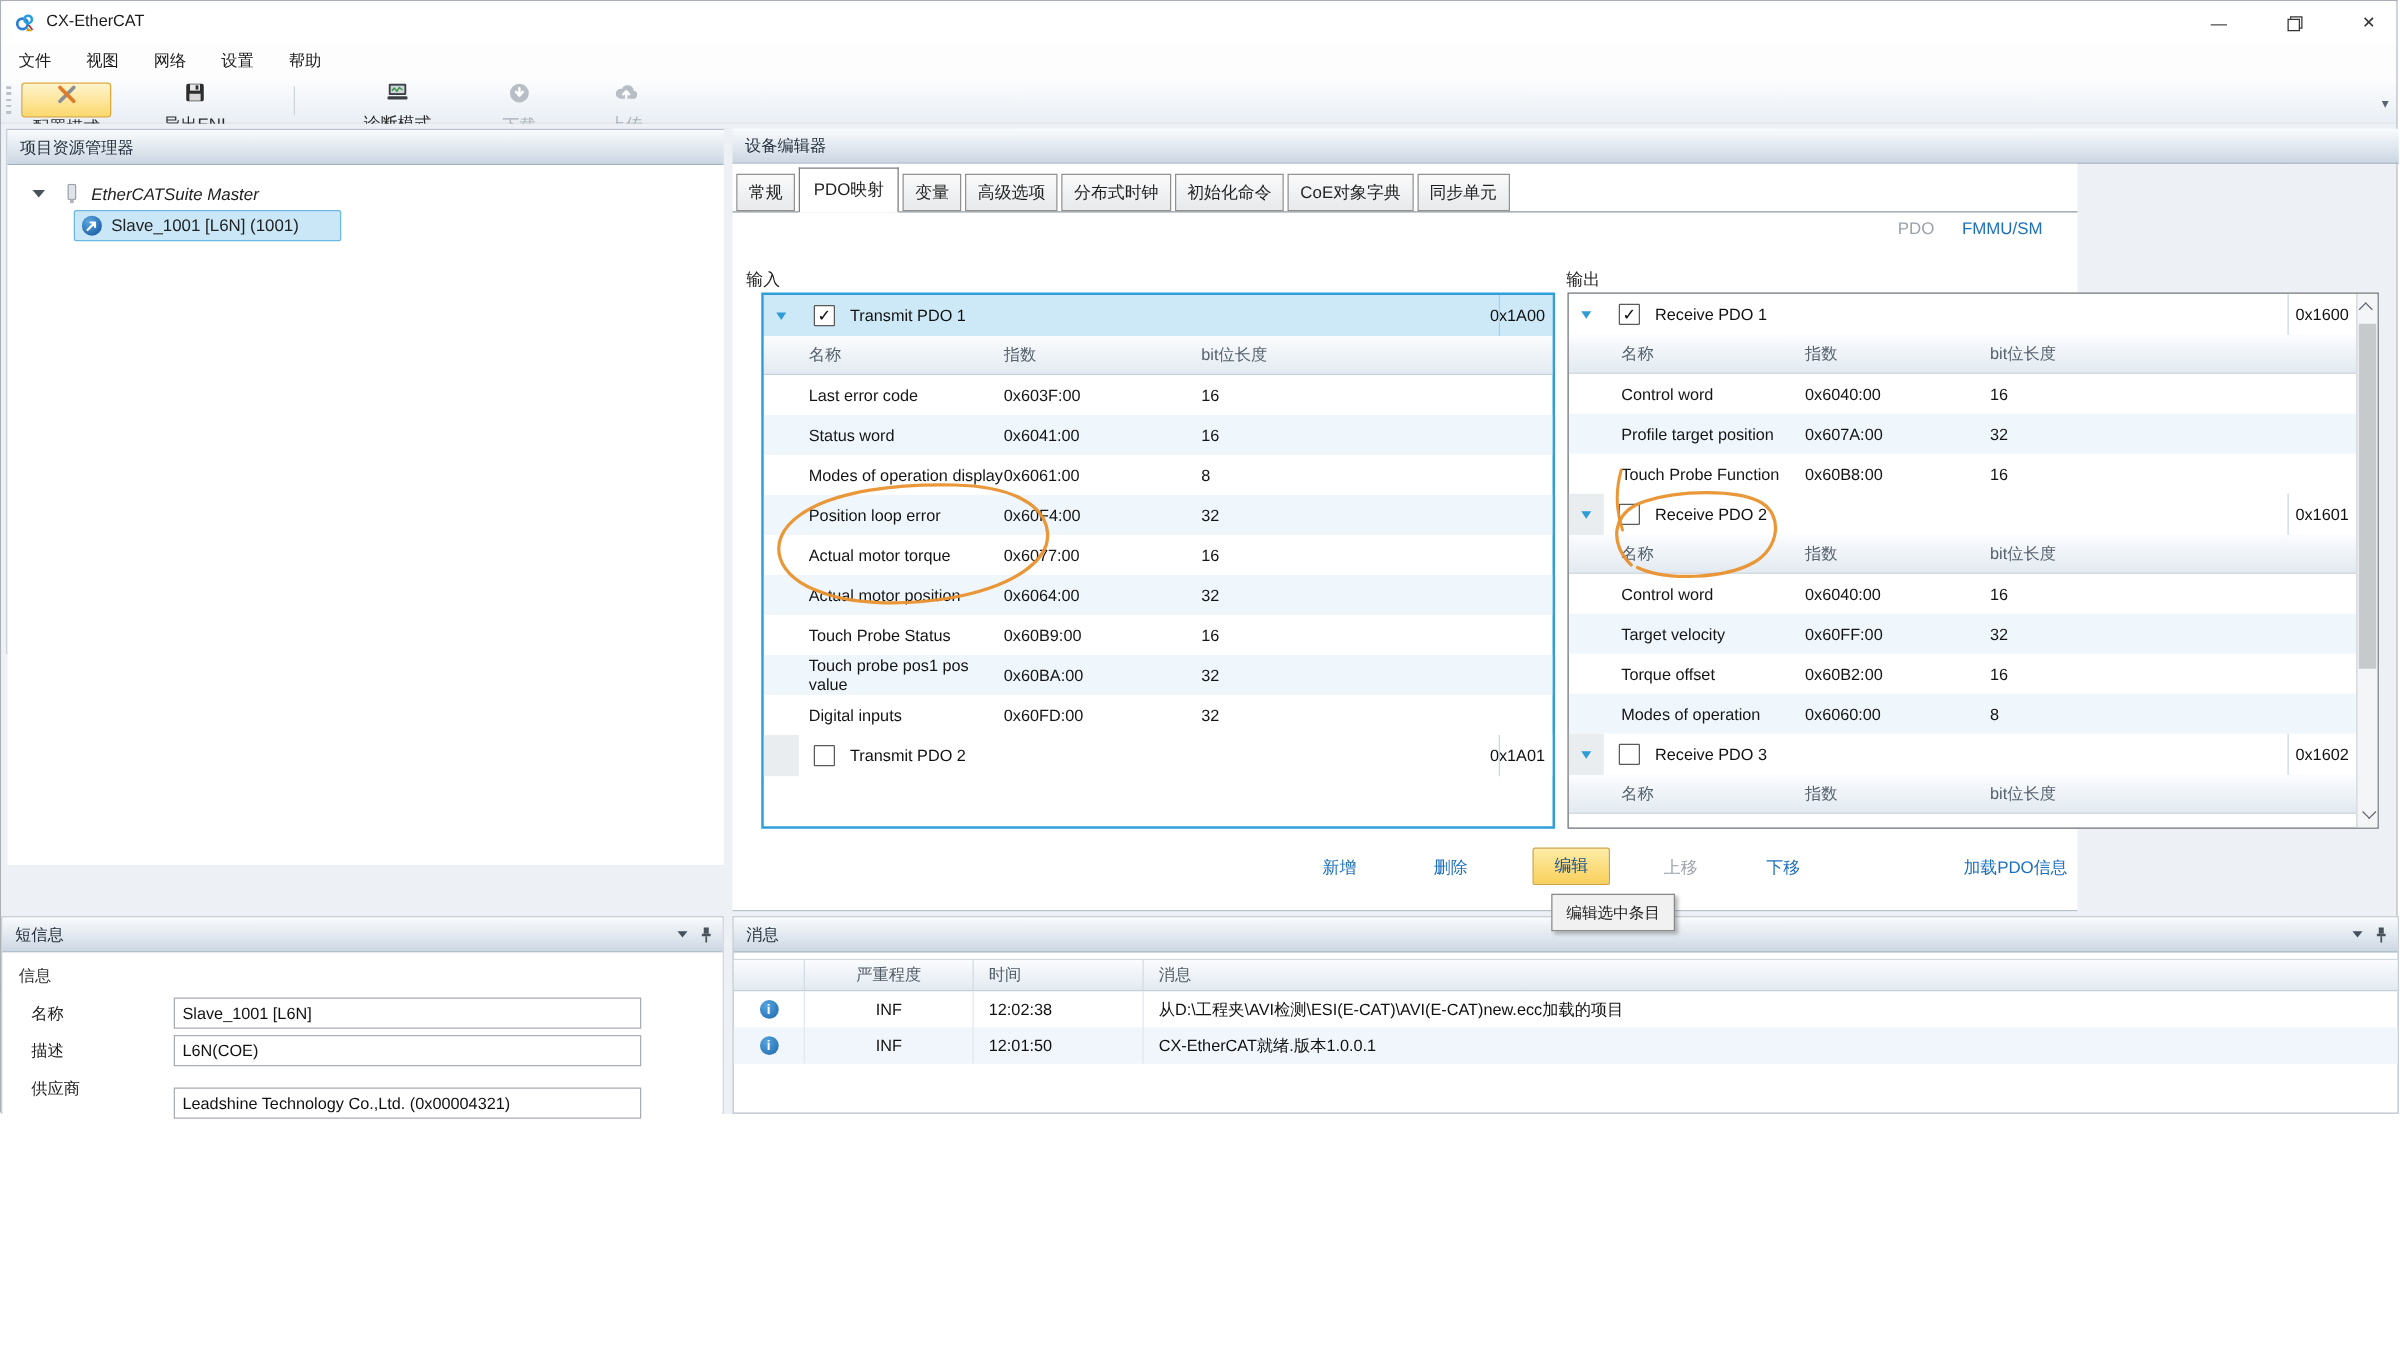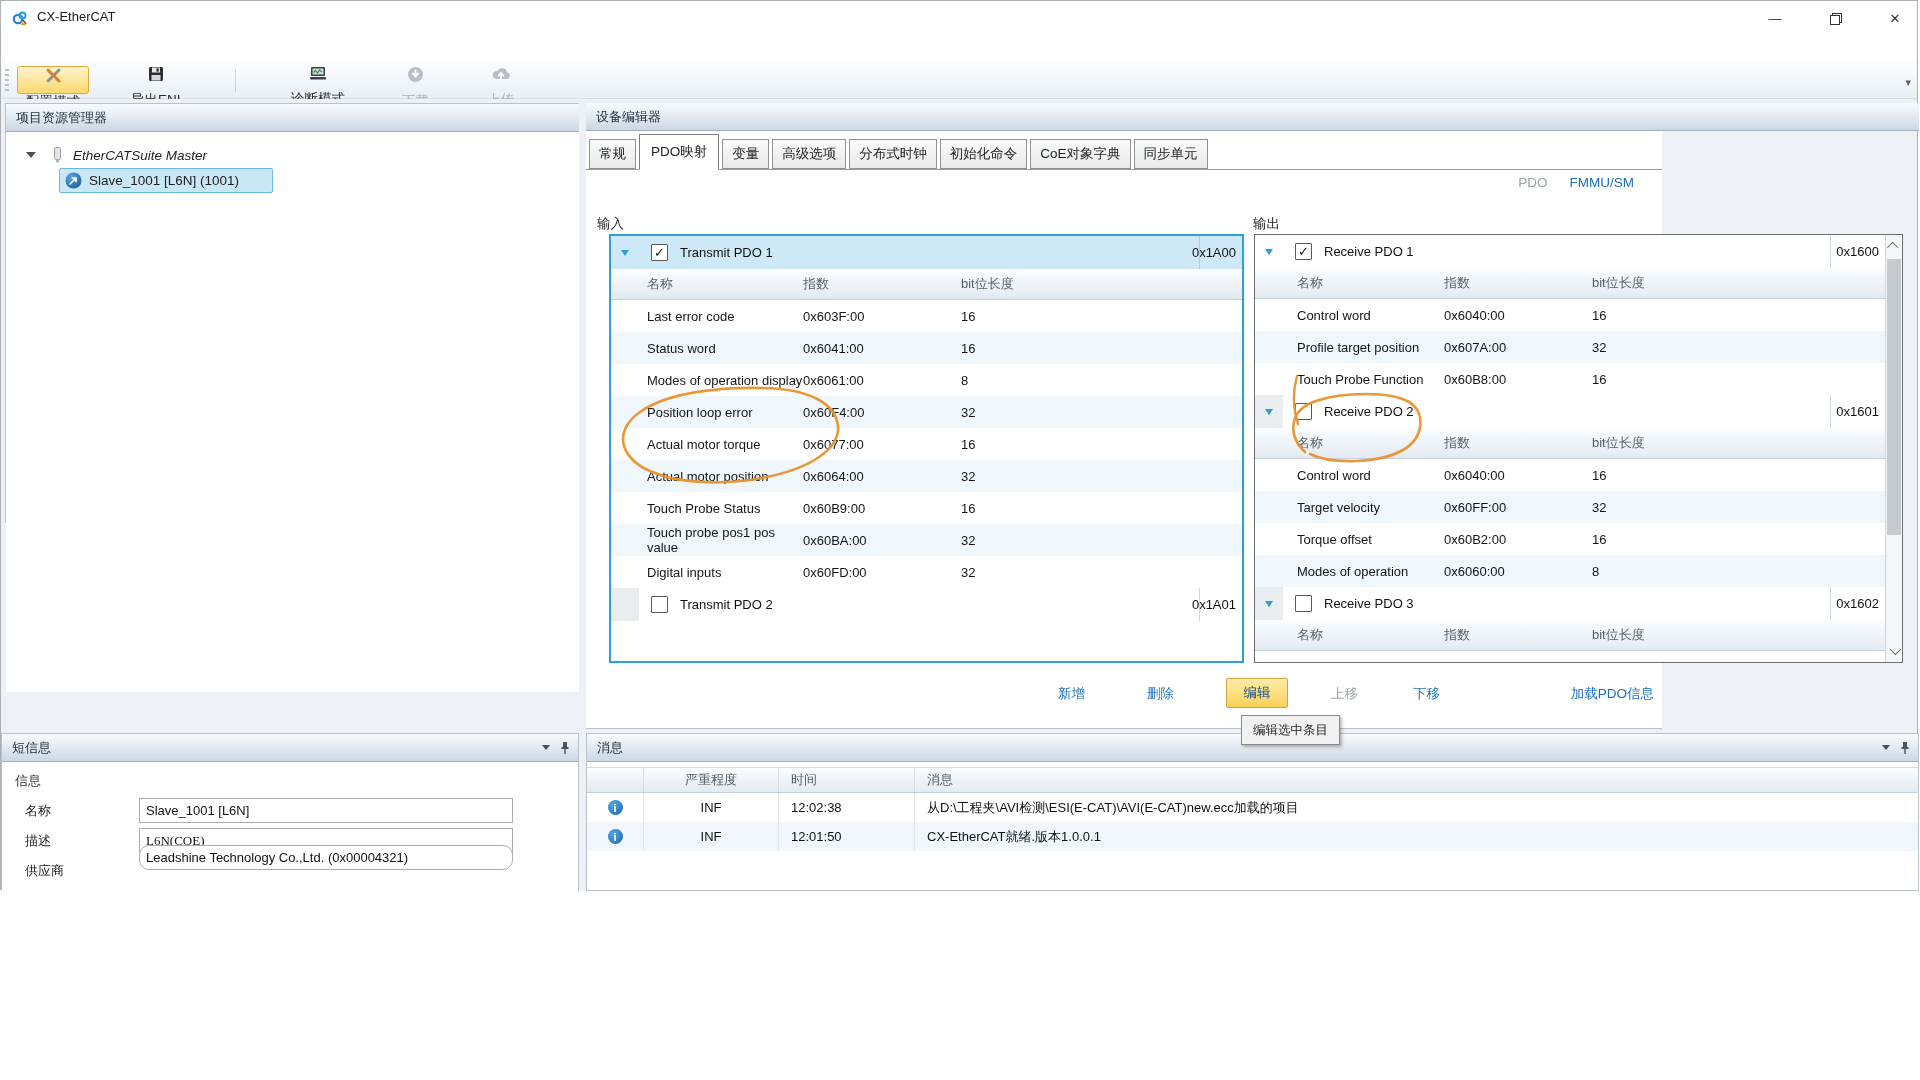--- a/index.html
+++ b/index.html
@@ -169,20 +169,28 @@
       </svg>
     </span>
     <span class="title-text">CX-EtherCAT</span>
     <div class="wbtn min">—</div>
     <div class="wbtn max">
         <span class="restore-glyph"></span>
       </div>
     <div class="wbtn close">✕</div>
   </div>
 
+  <div class="menubar">
+
+  <div class="menu-item">文件</div>
+      <div class="menu-item">视图</div>
+      <div class="menu-item">网络</div>
+      <div class="menu-item">设置</div>
+      <div class="menu-item">帮助</div>
+    </div>
 
   <div class="toolbar">
     <div class="grip"></div>
     <div class="tbtn checked" style="left:16px;">
       <span>
         <svg width="17" height="17" viewBox="0 0 17 17">
           <path d="M3 14 L14 3" stroke="#8a9096" stroke-width="3" stroke-linecap="round"></path>
           <path d="M3 3 L14 14" stroke="#e07b28" stroke-width="3" stroke-linecap="round"></path>
         </svg>
       </span>
@@ -286,23 +294,23 @@
               <path d="M5 8 v5" stroke="#4a525a" stroke-width="1.4"></path>
             </svg>
           </span>
         </span>
       </div>
       <div class="si-body">
         <div class="si-section">信息</div>
         <span class="si-label" style="top:40px;">名称</span>
         <input class="si-input" style="top: 36px;" readonly="" value="Slave_1001 [L6N]">
         <span class="si-label" style="top:70px;">描述</span>
-        <input class="si-input" style="top: 66px; font-family: Liberation Serif, serif;" readonly="" value="L6N(COE)">
+        <input class="si-input" style="top: 66px;" readonly="" value="L6N(COE)">
         <span class="si-label" style="top:100px;">供应商</span>
-        <input class="si-input" style="top: 83px; border-radius: 10px;" readonly="" value="Leadshine Technology Co.,Ltd. (0x00004321)">
+        <input class="si-input" style="top: 108px;" readonly="" value="Leadshine Technology Co.,Ltd. (0x00004321)">
       </div>
     </div>
 
     <div class="vsplit"></div>
 
     <div class="phead editor-head">
       <span>设备编辑器</span>
     </div>
 
     <div class="editor-body">

